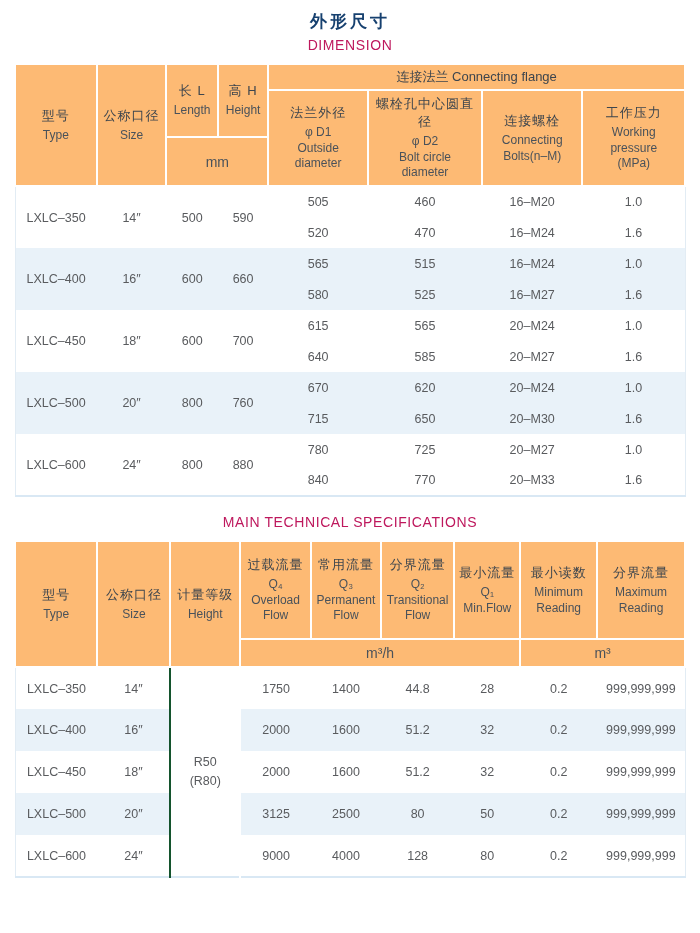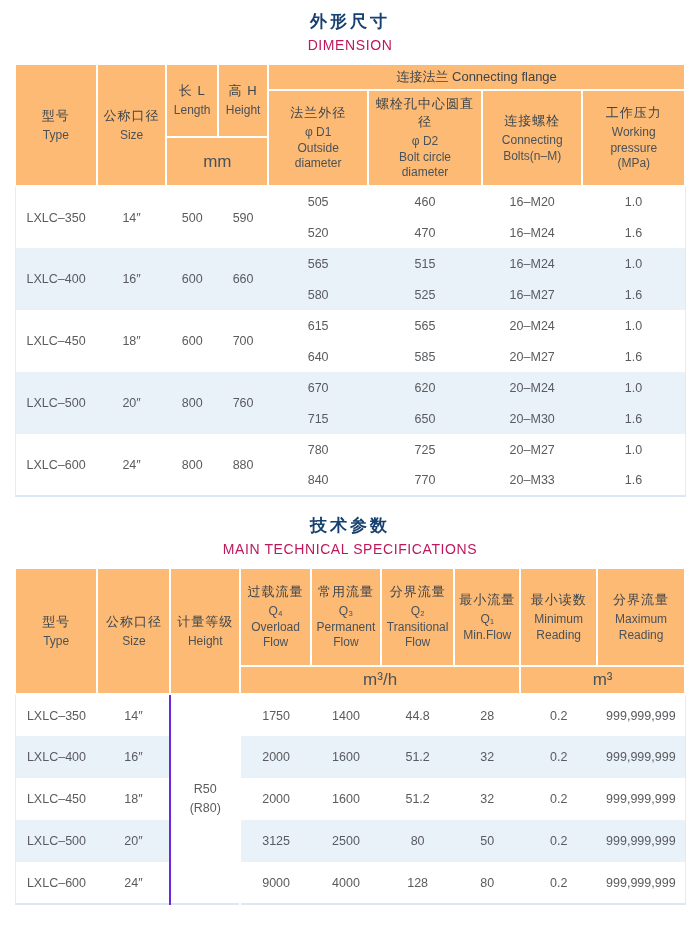--- a/index.html
+++ b/index.html
@@ -30,33 +30,33 @@
     background: #fdba74;
     border: 2px solid #ffffff;
     font-weight: normal;
     padding: 2px 1px;
     vertical-align: middle;
     text-align: center;
   }
   .zh { display: block; font-size: 13px; color: #3d454d; margin-bottom: 3px; letter-spacing: 1px; }
   .en { display: block; font-size: 12px; color: #4a525a; white-space: pre-line; line-height: 1.3; }
   .group-head { font-size: 13px; color: #3d454d; }
-  .unit-cell { font-size: 17px; color: #4a525a; }
+  .unit-cell { font-size: 14px; color: #4a525a; }
 
   td {
     text-align: center;
     vertical-align: middle;
     font-size: 12.5px;
     color: #595b5e;
     padding: 0 2px;
   }
   tr.stripe td { background: #e9f2f9; }
   td.class-cell {
     background: #ffffff;
-    border-left: 2px solid #6d28d9;
+    border-left: 2px solid #14532d;
     border-right: 2px solid #ffffff;
     white-space: pre-line;
     line-height: 1.5;
   }
 
   #dim-table thead tr.hrow-1 { height: 26px; }
   #dim-table thead tr.hrow-2 { height: 47px; }
   #dim-table thead tr.hrow-3 { height: 49px; }
   #dim-table tbody tr { height: 31px; }
 
@@ -215,21 +215,20 @@
         <td>770</td>
         <td>20–M33</td>
         <td>1.6</td>
       </tr>
     </tbody>
   </table>
 </div>
 
 <div id="spec-section">
   <div class="section-title">
-    <div class="title-zh">技术参数</div>
     <div class="title-en">MAIN TECHNICAL SPECIFICATIONS</div>
   </div>
 
   <table id="spec-table">
     <colgroup>
       <col style="width:12.3%">
         <col style="width:10.9%">
         <col style="width:10.4%">
       <col style="width:10.6%">
         <col style="width:10.4%">

